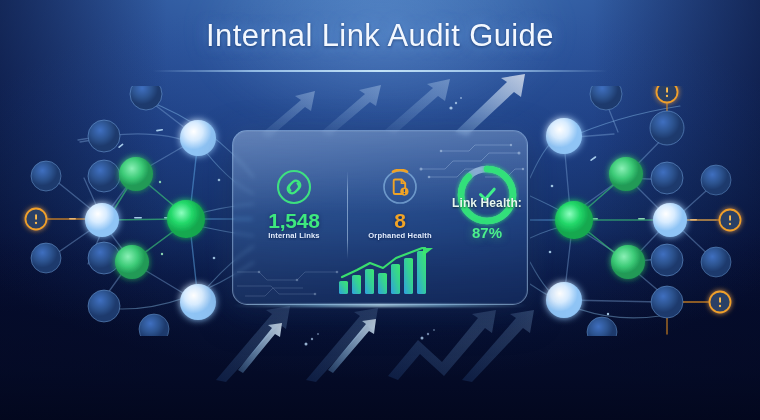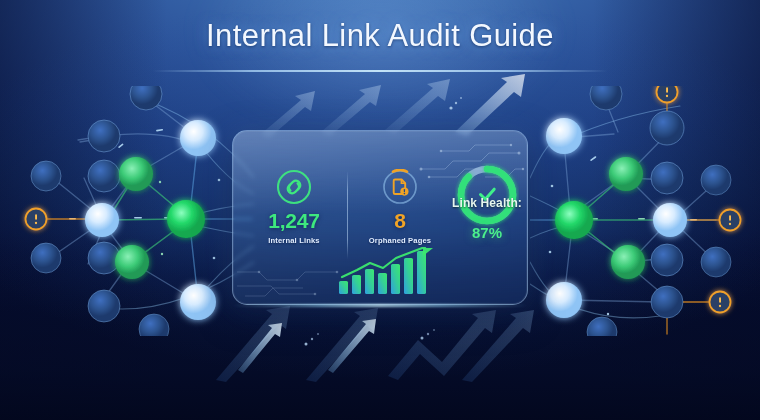--- a/index.html
+++ b/index.html
@@ -105,21 +105,20 @@
     margin-top:2px;
     position:relative;
   }
   .stat-value {
     margin-top:5px;
     font-size:21px; font-weight:700; letter-spacing:-0.2px;
     line-height:1;
     text-shadow:0 1px 4px rgba(0,20,60,0.55);
   }
   .stat-label {
-    margin-top:5px;
     font-size:7.6px; font-weight:600; letter-spacing:0.15px;
     color:#e3eeff;
     text-shadow:0 1px 2px rgba(0,20,60,0.6);
     white-space:nowrap;
   }
   .v-green  { color:#3ee87e; }
   .v-orange { color:#f0a326; }
 
   
   .gauge {
@@ -461,39 +460,39 @@
       <div class="stat">
         <div class="stat-ring">
           <svg width="36" height="36" viewBox="0 0 36 36">
             <circle cx="18" cy="18" r="16" fill="none" stroke="#3ee87e" stroke-width="2.1" stroke-opacity="0.95"></circle>
             <g stroke="#3ee87e" stroke-width="2.3" fill="none" stroke-linecap="round">
               <path d="M14.4 21.6 a4.4 4.4 0 0 1 0-6.2 l2.6-2.6 a4.4 4.4 0 0 1 6.2 6.2 l-1.1 1.1"></path>
               <path d="M21.6 14.4 a4.4 4.4 0 0 1 0 6.2 l-2.6 2.6 a4.4 4.4 0 0 1-6.2-6.2 l1.1-1.1"></path>
             </g>
           </svg>
         </div>
-        <div class="stat-value v-green">1,247</div>
+        <div class="stat-value v-green">1,548</div>
         <div class="stat-label">Internal Links</div>
       </div>
 
 
       <div class="stat">
         <div class="stat-ring">
           <svg width="36" height="36" viewBox="0 0 36 36">
             <circle cx="18" cy="18" r="16" fill="none" stroke="#86b3e0" stroke-width="1.7" stroke-opacity="0.7"></circle>
             <path d="M11 2.6 a16 16 0 0 1 14 0" fill="none" stroke="#f0a326" stroke-width="2.6" stroke-linecap="round"></path>
             <path d="M13 10.5 h6.6 l3.6 3.6 v9.6 a1.3 1.3 0 0 1-1.3 1.3 h-8.9 a1.3 1.3 0 0 1-1.3-1.3 v-11.9 a1.3 1.3 0 0 1 1.3-1.3 z" fill="none" stroke="#f0a326" stroke-width="1.9" stroke-linejoin="round"></path>
             <path d="M19.4 10.6 v3.7 h3.6" fill="none" stroke="#f0a326" stroke-width="1.6"></path>
             <circle cx="22.4" cy="22.6" r="4.1" fill="#f0a326"></circle>
             <rect x="21.75" y="19.9" width="1.3" height="3.3" rx="0.65" fill="#2a4a80"></rect>
             <circle cx="22.4" cy="24.6" r="0.8" fill="#2a4a80"></circle>
           </svg>
         </div>
         <div class="stat-value v-orange">8</div>
-        <div class="stat-label">Orphaned Pages</div>
+        <div class="stat-label">Orphaned Health</div>
       </div>
     </div>
 
     <div class="gauge">
       <svg width="64" height="64" viewBox="0 0 64 64">
         <defs>
           <filter id="gaugeGlow" x="-60%" y="-60%" width="220%" height="220%">
             <feGaussianBlur stdDeviation="2.2" result="gb"></feGaussianBlur>
             <feMerge>
                 <feMergeNode in="gb"></feMergeNode>

